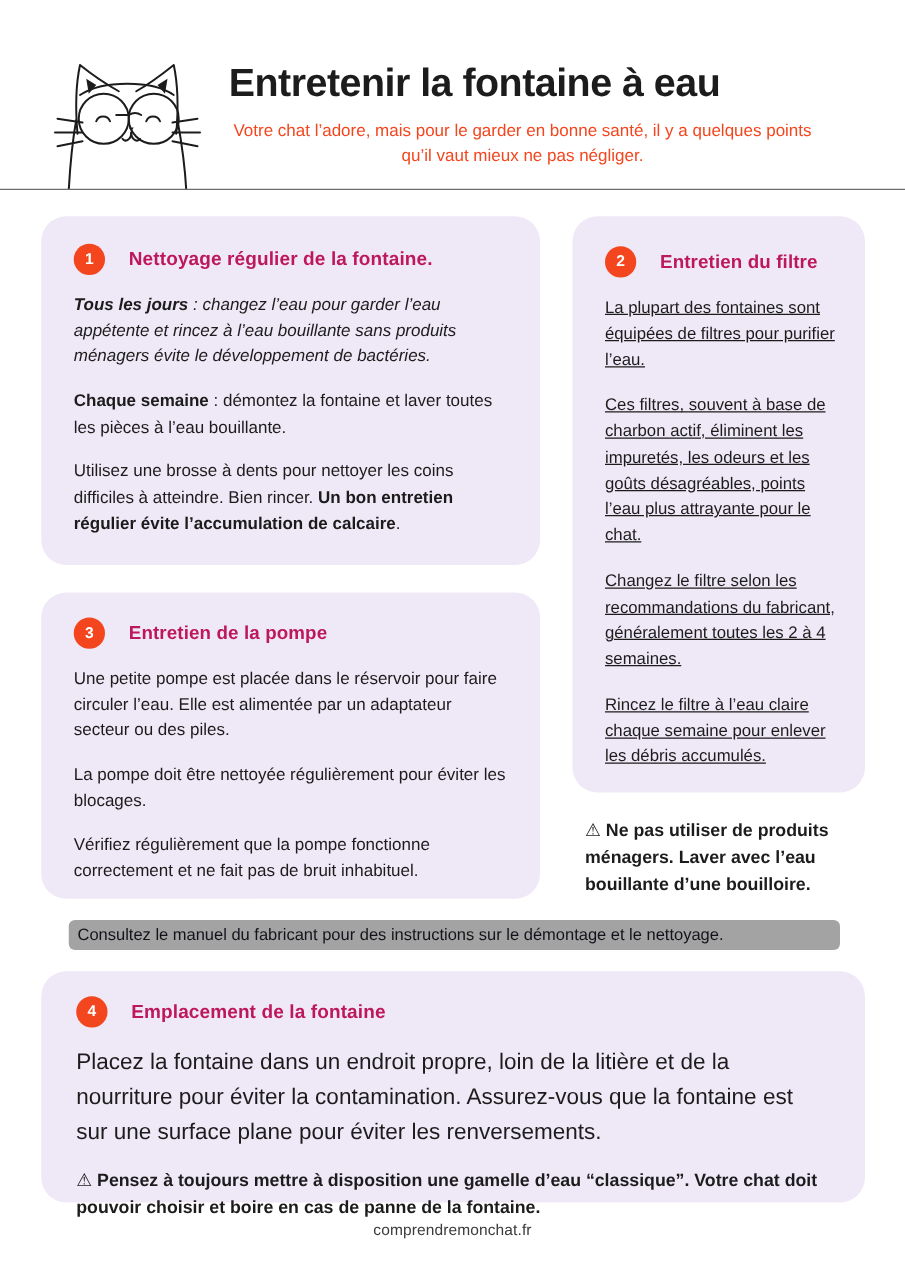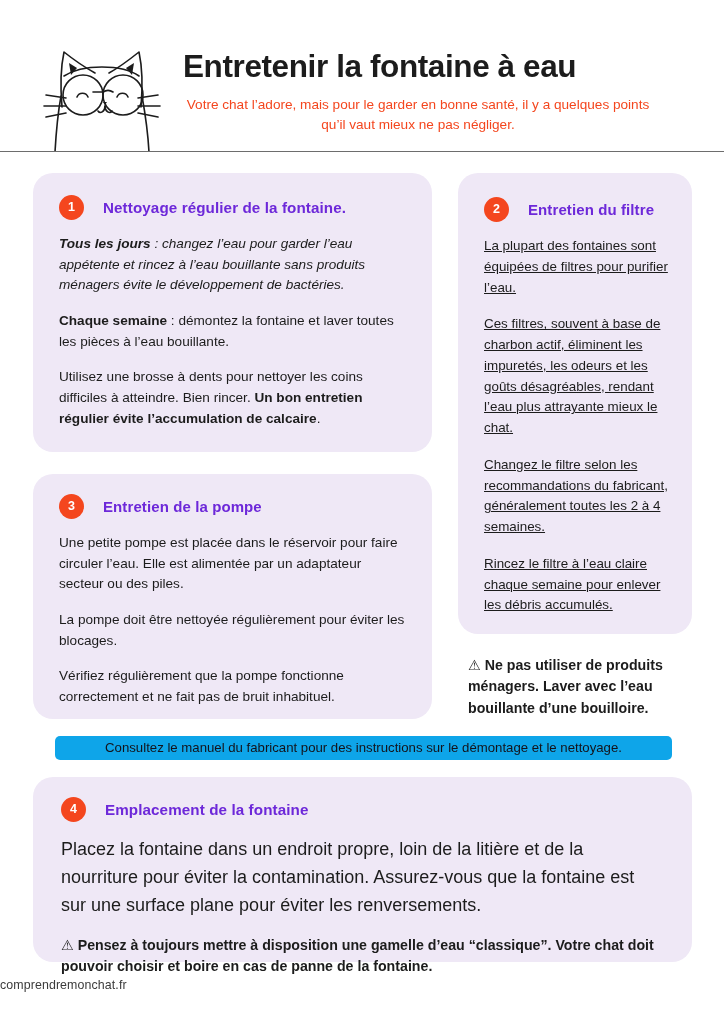--- a/index.html
+++ b/index.html
@@ -89,21 +89,21 @@
     font-size: 12.5px;
     font-weight: 700;
     display: flex;
     align-items: center;
     justify-content: center;
     line-height: 1;
   }
   .card-title {
     font-size: 15px;
     font-weight: 600;
-    color: #6d28d9;
+    color: #be185d;
     letter-spacing: 0.1px;
   }
   .card-1 .card-title,
   .card-4 .card-title { font-size: 15.2px; }
 
   .para {
     margin: 0 0 15px 0;
     font-size: 13.6px;
     line-height: 1.52;
     color: #1c1c1c;
@@ -131,41 +131,41 @@
     width: 232px;
   }
 
   
   .banner {
     position: absolute;
     left: 55px;
     top: 736px;
     width: 617px;
     height: 24px;
-    background: #0ea5e9;
+    background: #a3a3a3;
     border-radius: 5px;
     display: flex;
     align-items: center;
     padding: 0 7px;
     box-sizing: border-box;
-    justify-content: center;
   }
   .banner-text {
     font-size: 13.2px;
     line-height: 1;
     color: #14131a;
     white-space: nowrap;
   }
 
   
   .footer {
     position: absolute;
     left: 0;
     top: 975px;
     width: 724px;
+    text-align: center;
   }
   .footer-text {
     font-size: 12.4px;
     color: #3b3b3b;
     letter-spacing: 0.1px;
   }
 </style>
 </head>
 <body>
 
@@ -230,21 +230,21 @@
     </div>
 </div>
 
 <div class="card card-2">
   <div class="card-head">
     <span class="badge">2</span>
     <span class="card-title">Entretien du filtre</span>
   </div>
   <div>
       <p class="para lead"><span>La plupart des fontaines sont équipées de filtres pour purifier l’eau.</span></p>
-      <p class="para"><span>Ces filtres, souvent à base de charbon actif, éliminent les impuretés, les odeurs et les goûts désagréables, rendant l’eau plus attrayante mieux le chat.</span></p>
+      <p class="para"><span>Ces filtres, souvent à base de charbon actif, éliminent les impuretés, les odeurs et les goûts désagréables, points l’eau plus attrayante pour le chat.</span></p>
       <p class="para"><span>Changez le filtre selon les recommandations du fabricant, généralement toutes les 2 à 4 semaines.</span></p>
       <p class="para"><span>Rincez le filtre à l’eau claire chaque semaine pour enlever les débris accumulés.</span></p>
     </div>
 </div>
 
 <div class="side-warning">
   <p class="warn-para"><span class="warn-glyph">⚠</span><span> Ne pas utiliser de produits ménagers. Laver avec l’eau bouillante d’une bouilloire.</span></p>
 </div>
 
 <div class="card card-3">

